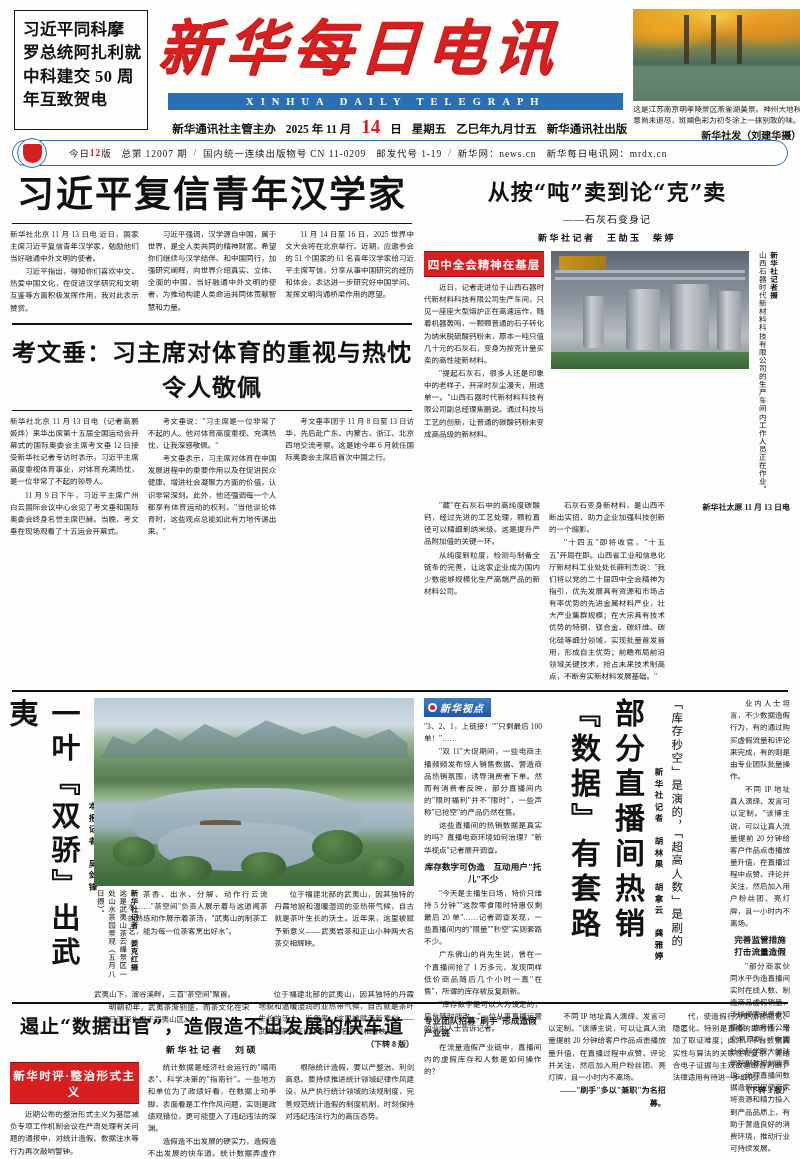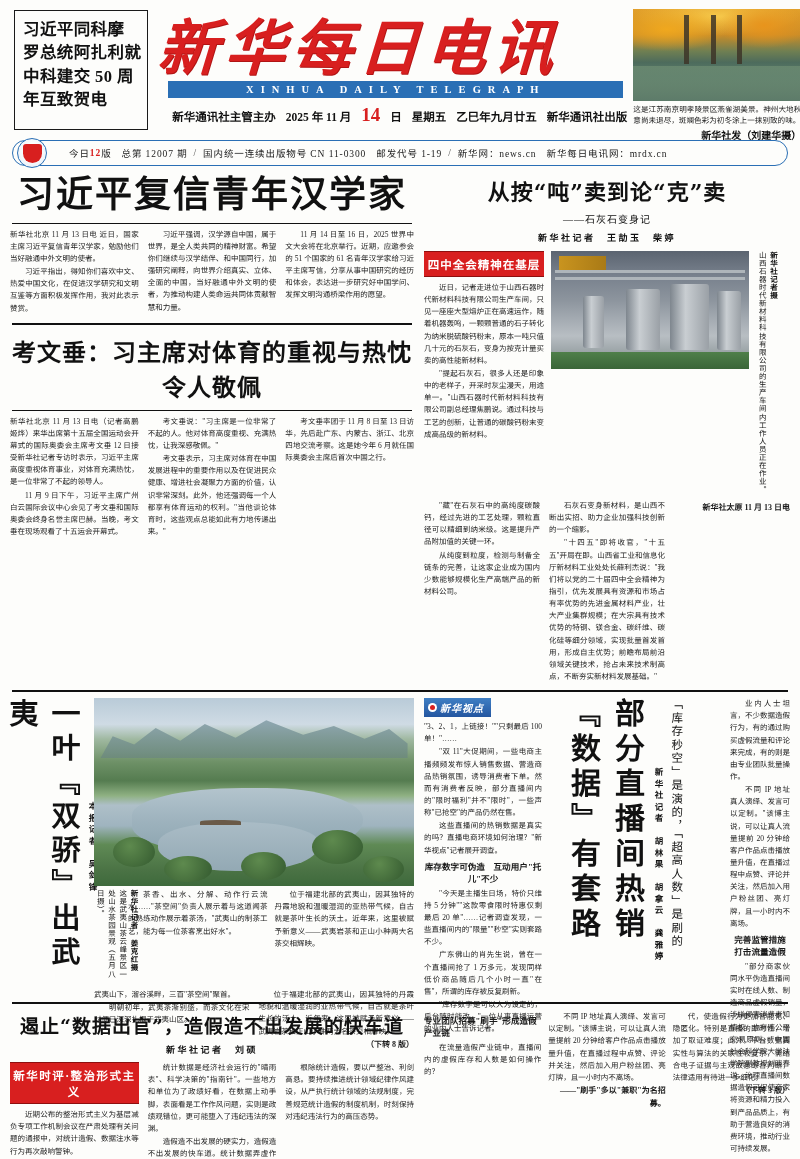--- a/index.html
+++ b/index.html
@@ -27,21 +27,21 @@
   .mh-center { flex: 1; position: relative; padding-left: 6px; }
   .mh-title {
     font-size: 60px; font-weight: 900; color: #d81f1f;
     letter-spacing: 7px; line-height: 1.0; margin-top: 14px;
     font-family: "DejaVu Serif", serif;
     text-shadow: 1px 1px 0 #b01414;
     font-style: italic;
     transform: skewX(-3deg);
   }
   .mh-bluebar {
-    background: #2a6fb5; height: 17px; margin-top: 3px; margin-left: 10px;
+    background: #2a6fb5; height: 17px; margin-top: 15px; margin-left: 10px;
     display: flex; align-items: center; justify-content: center;
     width: 455px;
   }
   .mh-pinyin {
     color: #fff; font-size: 10.5px; letter-spacing: 7px; font-weight: 700;
     font-family: "Liberation Serif", serif;
   }
   .mh-meta {
     display: flex; align-items: baseline; gap: 10px; margin-top: 6px;
     font-size: 11.5px; font-weight: 700; padding-left: 14px;
@@ -266,21 +266,21 @@
 
   <div class="infobar">
     <div class="seal">
         <div class="seal-inner"></div>
       </div>
     <span>今日</span>
     <span class="redno">12</span>
     <span>版</span>
     <span style="padding-left:10px">总第 12007 期</span>
     <span class="sep">/</span>
-    <span>国内统一连续出版物号 CN 11-0300</span>
+    <span>国内统一连续出版物号 CN 11-0209</span>
     <span style="padding-left:10px">邮发代号 1-19</span>
     <span class="sep">/</span>
     <span>新华网：news.cn</span>
     <span style="padding-left:10px">新华每日电讯网：mrdx.cn</span>
   </div>
 
   <div style="display:flex; gap:10px; margin-top:8px;">
 
     <div style="width:404px">
 

